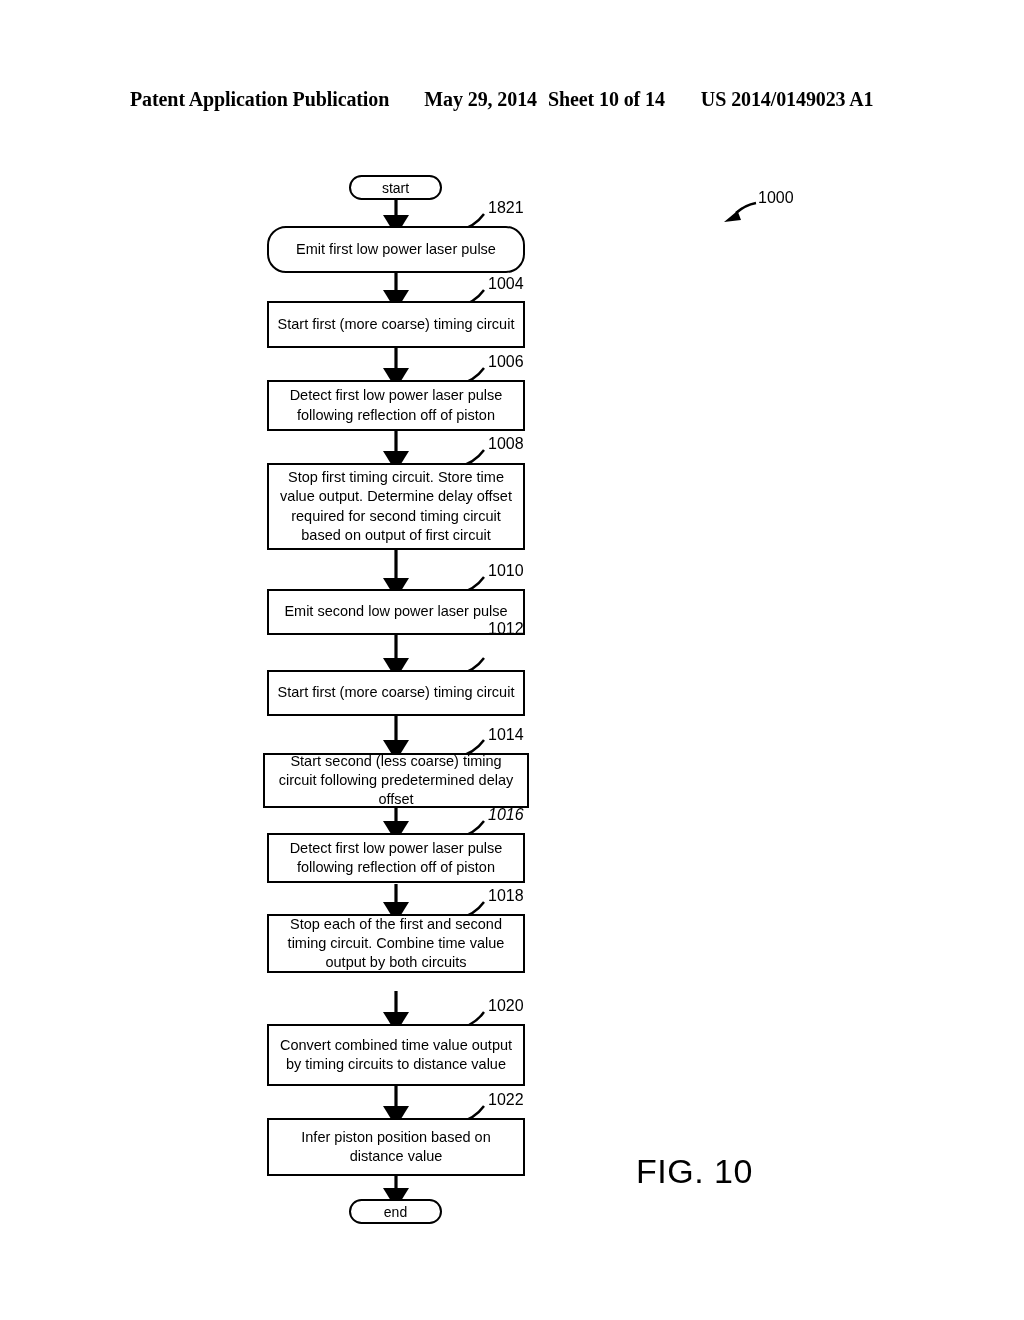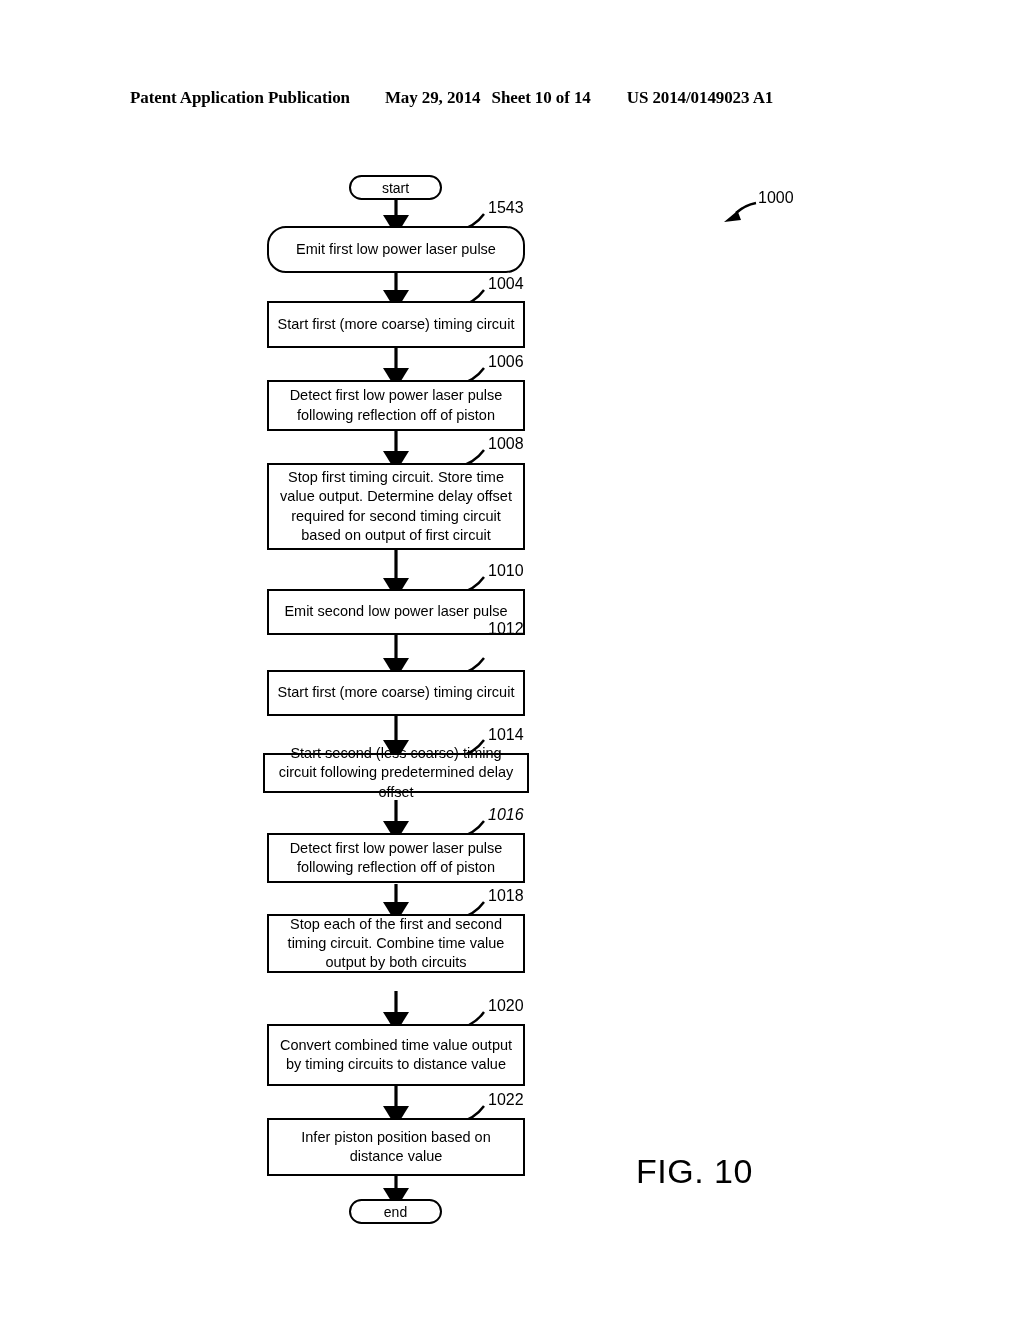--- a/index.html
+++ b/index.html
@@ -17,21 +17,21 @@
   }
 
   
   #page-header {
     position: absolute;
     left: 130px;
     top: 88px;
     width: 760px;
     font-family: "Liberation Serif", serif;
     font-weight: bold;
-    font-size: 17px;
+    font-size: 20px;
     letter-spacing: -0.1px;
     white-space: nowrap;
     display: flex;
   }
   #page-header .hdr-pub   { }
   #page-header .hdr-date  { margin-left: 35px; }
   #page-header .hdr-sheet { margin-left: 11px; }
   #page-header .hdr-num   { margin-left: 36px; }
 
   
@@ -154,21 +154,21 @@
     </g>
   </svg>
 
   <div class="terminator" style="left:349px; top:175px; width:93px; height:25px;">
     <span>start</span>
   </div>
 
   <div class="proc-box" style="left:267px; top:226px; width:258px; height:47px;border-radius:19px;">
     <span class="txt">Emit first low power laser pulse</span>
   </div>
-  <div class="ref-num" style="left:488px; top:199px;">1543</div>
+  <div class="ref-num" style="left:488px; top:199px;">1821</div>
 
   <div class="proc-box" style="left:267px; top:301px; width:258px; height:47px;">
     <span class="txt">Start first (more coarse) timing circuit</span>
   </div>
   <div class="ref-num" style="left:488px; top:275px;">1004</div>
 
   <div class="proc-box" style="left:267px; top:380px; width:258px; height:51px;">
     <span class="txt">Detect first low power laser pulse following reflection off of piston</span>
   </div>
   <div class="ref-num" style="left:488px; top:353px;">1006</div>
@@ -181,21 +181,21 @@
   <div class="proc-box" style="left:267px; top:589px; width:258px; height:46px;">
     <span class="txt">Emit second low power laser pulse</span>
   </div>
   <div class="ref-num" style="left:488px; top:562px;">1010</div>
 
   <div class="proc-box" style="left:267px; top:670px; width:258px; height:46px;">
     <span class="txt">Start first (more coarse) timing circuit</span>
   </div>
   <div class="ref-num" style="left:488px; top:620px;">1012</div>
 
-  <div class="proc-box" style="left:263px; top:753px; width:266px; height:40px;justify-content:center;">
+  <div class="proc-box" style="left:263px; top:753px; width:266px; height:55px;justify-content:center;">
     <span class="txt">Start second (less coarse) timing circuit following predetermined delay offset</span>
   </div>
   <div class="ref-num" style="left:488px; top:726px;">1014</div>
 
   <div class="proc-box" style="left:267px; top:833px; width:258px; height:50px;">
     <span class="txt">Detect first low power laser pulse following reflection off of piston</span>
   </div>
   <div class="ref-num" style="left:488px; top:806px;font-style:italic;">1016</div>
 
   <div class="proc-box" style="left:267px; top:914px; width:258px; height:59px;">

